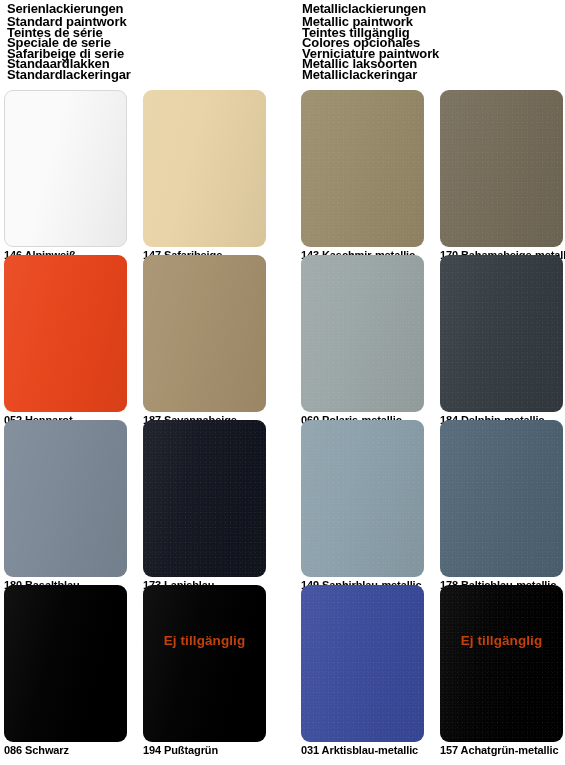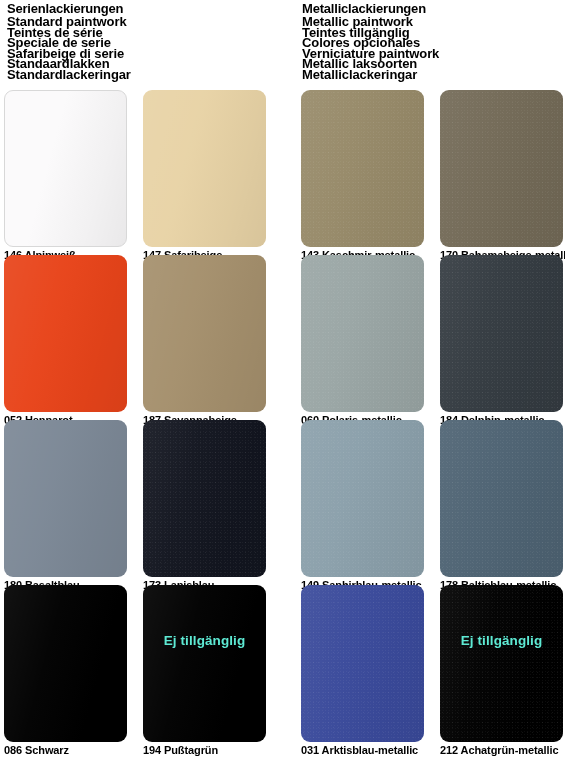--- a/index.html
+++ b/index.html
@@ -110,21 +110,21 @@
     background-position: 0 0, 2px 1px;
     opacity: .55;
     pointer-events: none;
   }
   .swatch .na-text {
     position: absolute;
     left: 0;
     right: 0;
     top: 48px;
     text-align: center;
-    color: #5eead4;
+    color: #c2410c;
     font-size: 13.5px;
     font-weight: bold;
     letter-spacing: 0.1px;
   }
 
   .caption {
     margin-top: 3px;
     font-size: 11px;
     font-weight: bold;
     letter-spacing: -0.1px;
@@ -261,17 +261,17 @@
           <div class="grain"></div>
         </div>
         <div class="caption">031 Arktisblau-metallic</div>
       </div>
       <div class="cell col-3 row-3">
         <div class="swatch metal" style="background: rgb(0, 0, 0);">
           <div class="sheen"></div>
           <div class="grain"></div>
           <div class="na-text">Ej tillgänglig</div>
         </div>
-        <div class="caption">212 Achatgrün-metallic</div>
+        <div class="caption">157 Achatgrün-metallic</div>
       </div>
     </div>
 
 </div>
 
 </body></html>

